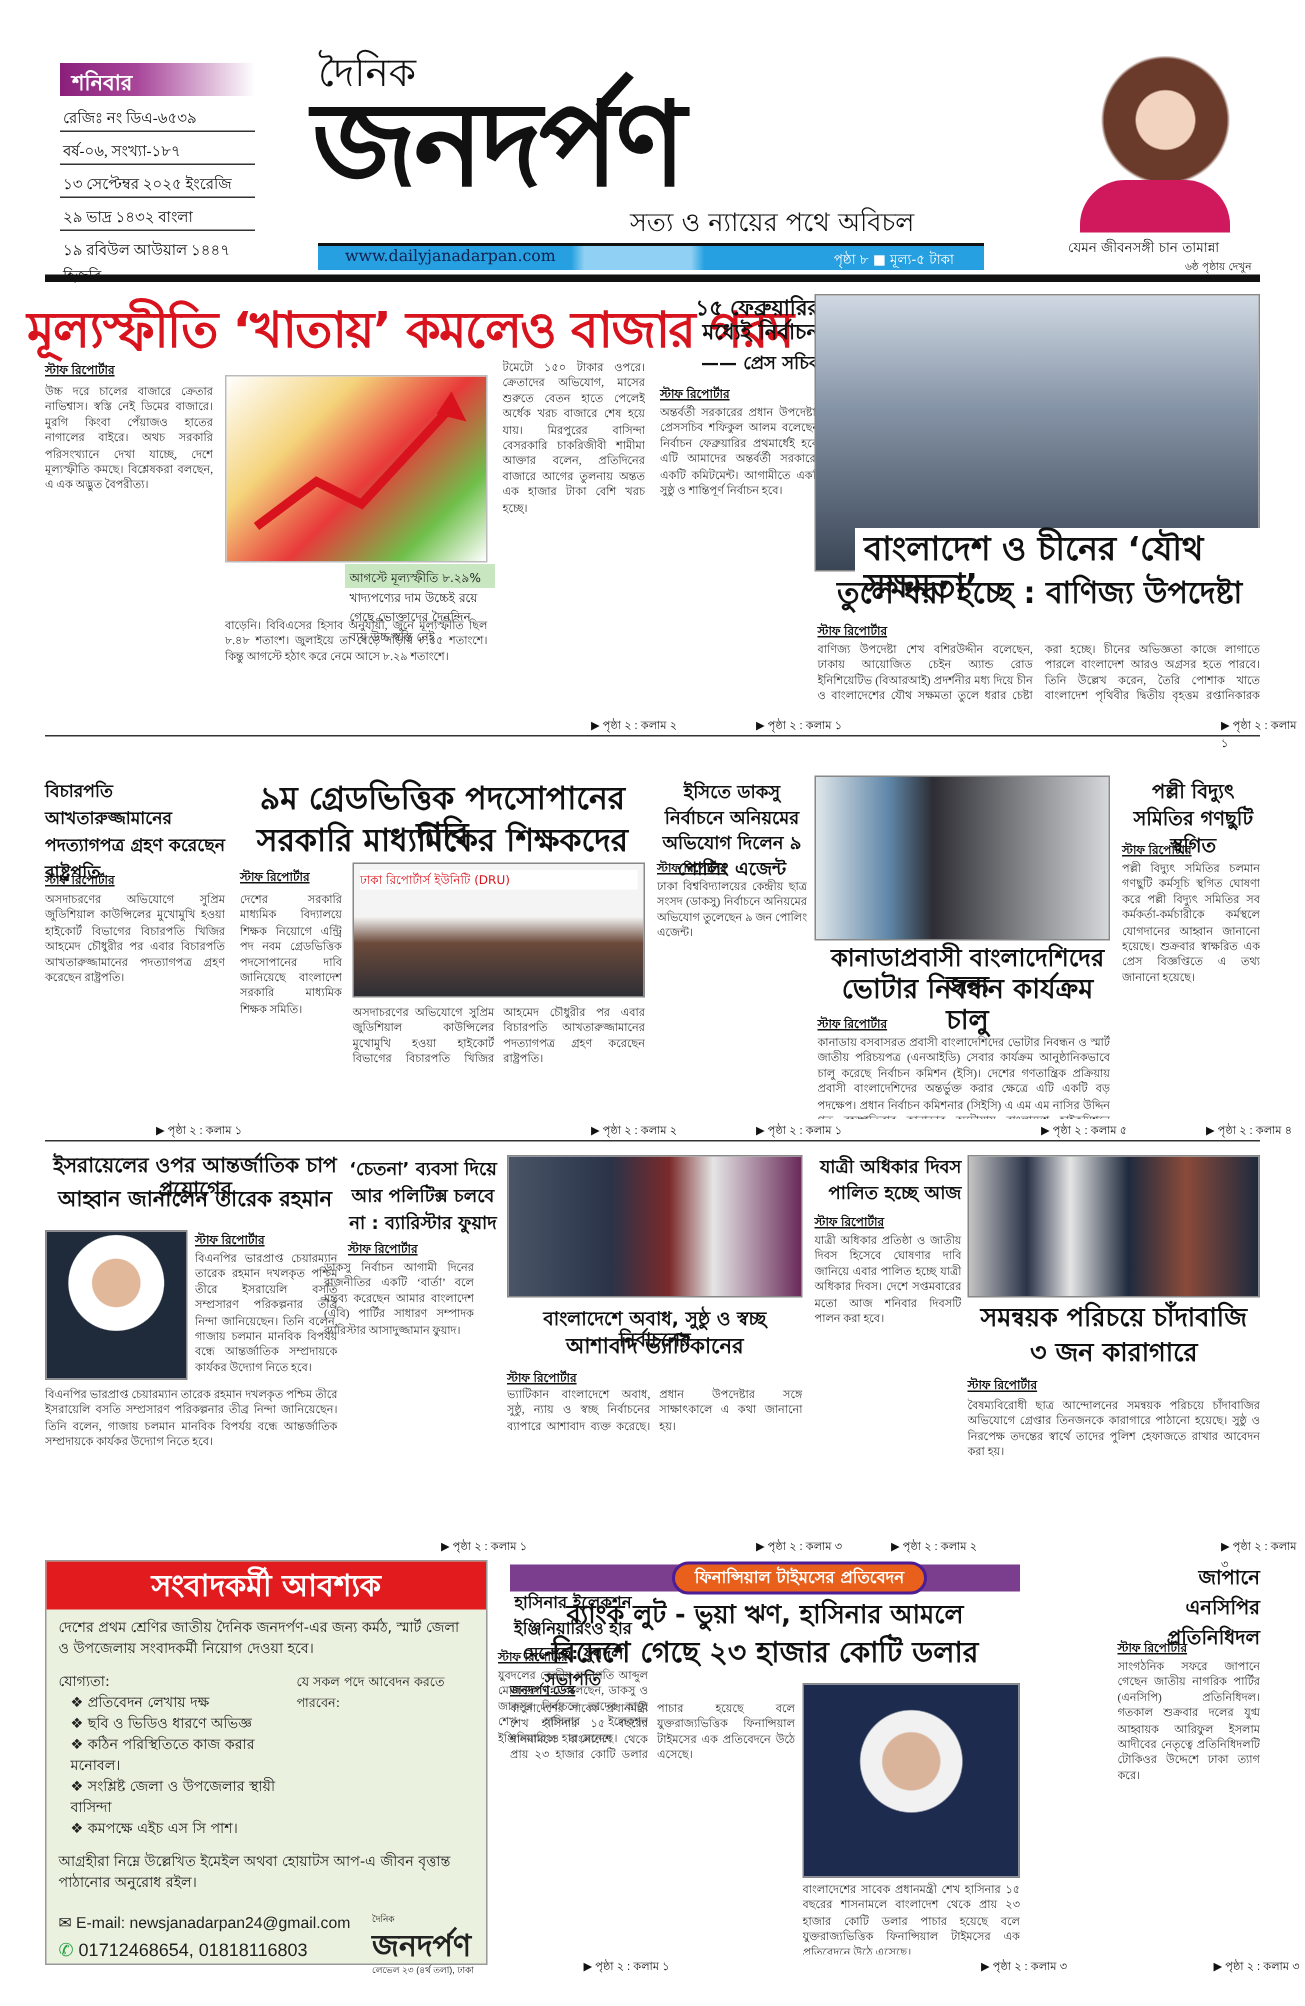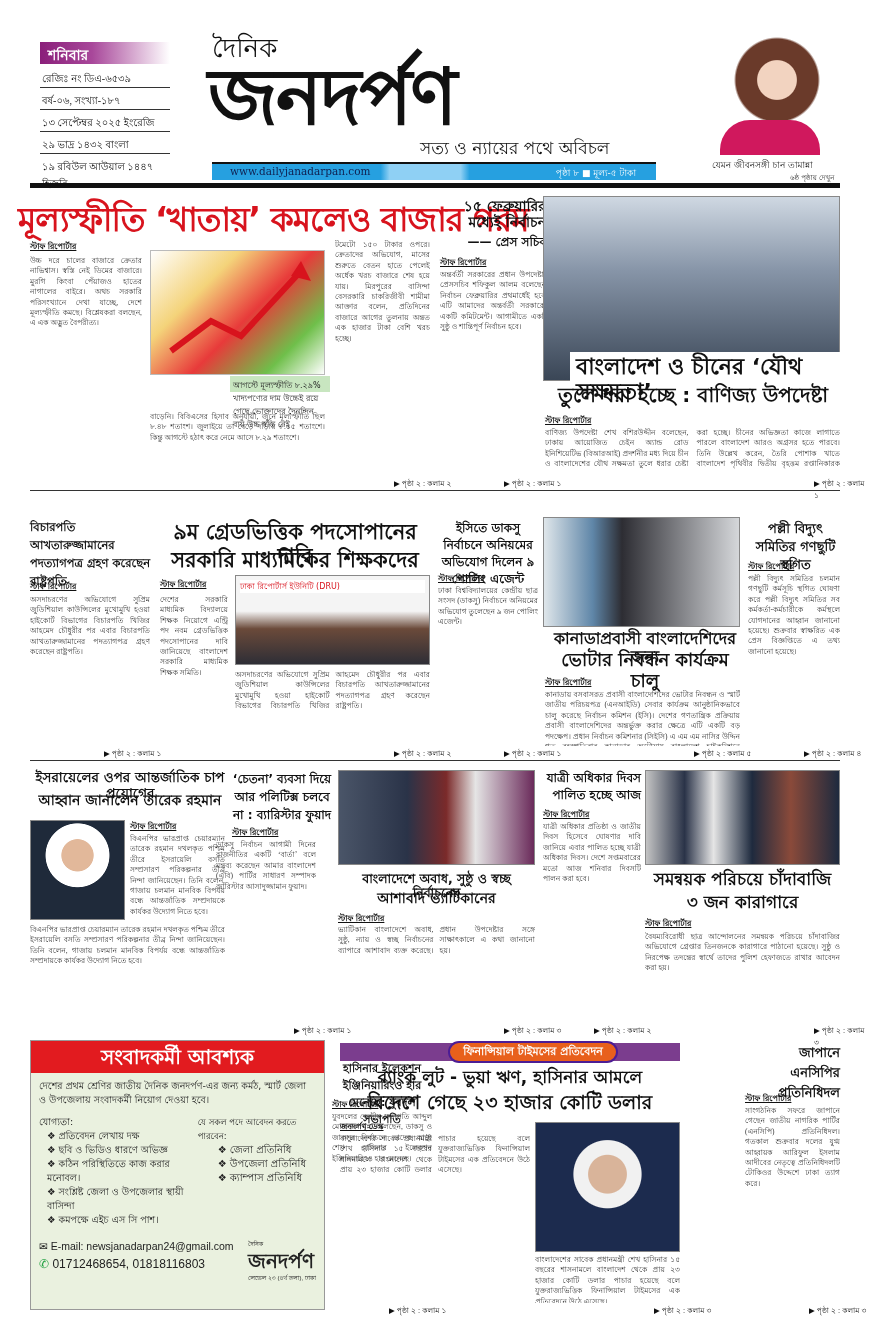--- a/index.html
+++ b/index.html
@@ -160,27 +160,23 @@
         <div style="padding-left:8px">
           <div>❖ <span>প্রতিবেদন লেখায় দক্ষ</span></div>
           <div>❖ <span>ছবি ও ভিডিও ধারণে অভিজ্ঞ</span></div>
           <div>❖ <span>কঠিন পরিস্থিতিতে কাজ করার মনোবল।</span></div>
           <div>❖ <span>সংশ্লিষ্ট জেলা ও উপজেলার স্থায়ী বাসিন্দা</span></div>
           <div>❖ <span>কমপক্ষে এইচ এস সি পাশ।</span></div>
         </div>
       </div>
       <div style="font-size:8.5px">
         <div>যে সকল পদে আবেদন করতে পারবেন:</div>
-        <div style="padding-left:20px;font-size:10px">
-          <div>❖ <span>জেলা প্রতিনিধি</span></div>
-          <div>❖ <span>উপজেলা প্রতিনিধি</span></div>
-          <div>❖ <span>ক্যাম্পাস প্রতিনিধি</span></div>
-        </div>
       </div>
     </div>
+    <div style="margin-top:8px">আগ্রহীরা নিম্নে উল্লেখিত ইমেইল অথবা হোয়াটস আপ-এ জীবন বৃত্তান্ত পাঠানোর অনুরোধ রইল।</div>
     <div style="display:flex;justify-content:space-between;margin-top:10px;font-family:'Liberation Sans',sans-serif">
       <div style="font-size:10.5px;line-height:18px">
         <div><span>✉</span> <span>E-mail: newsjanadarpan24@gmail.com</span></div>
         <div style="font-size:12px"><span style="color:#25a244">✆</span> <span>01712468654, 01818116803</span></div>
       </div>
       <div style="text-align:left">
         <div style="font-size:6px">দৈনিক</div>
         <div style="font-size:20px;font-weight:bold;font-family:'DejaVu Sans',sans-serif;line-height:20px">জনদর্পণ</div>
         <div style="font-size:6px">লেভেল ২৩ (৪র্থ তলা), ঢাকা</div>
       </div>

